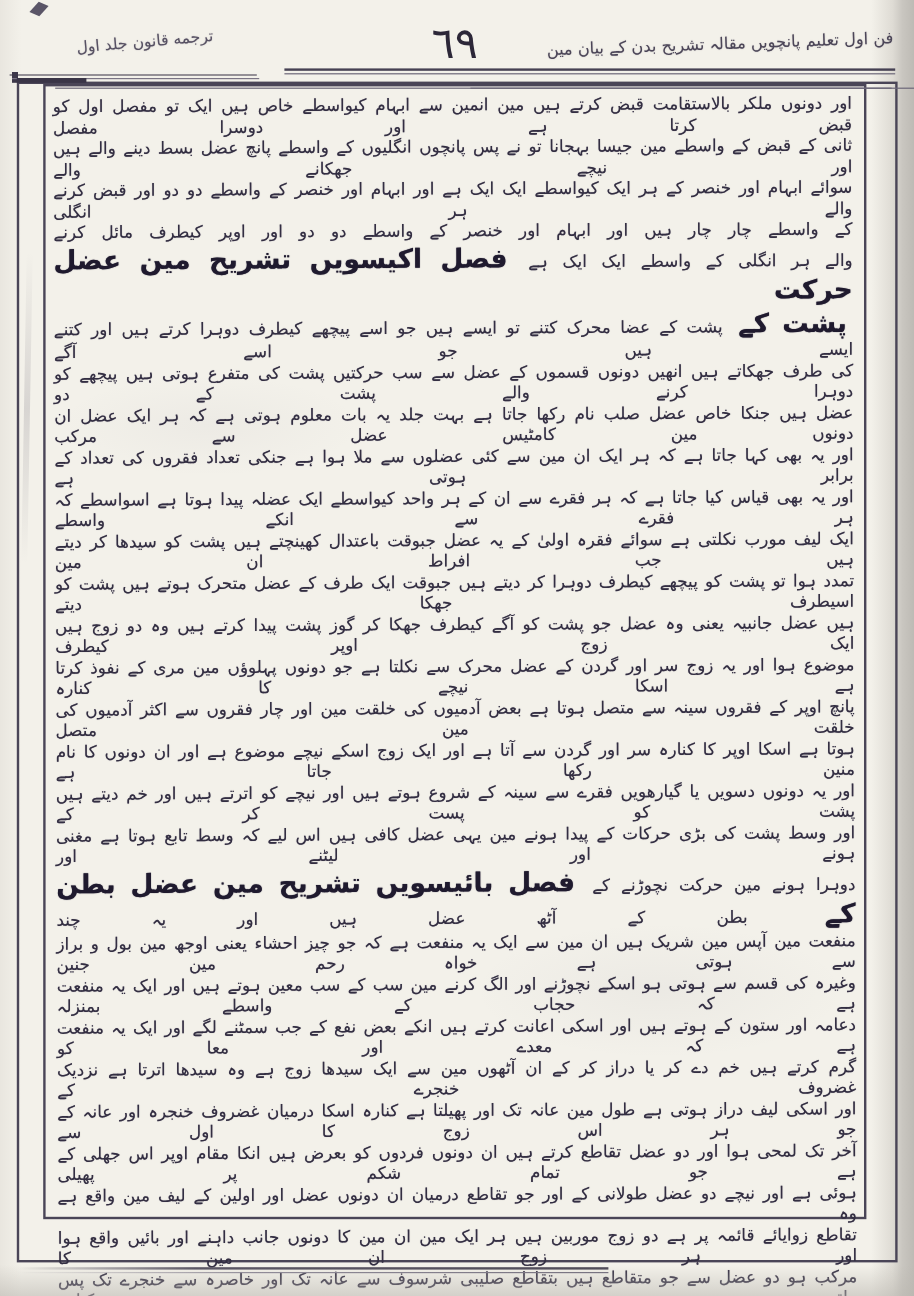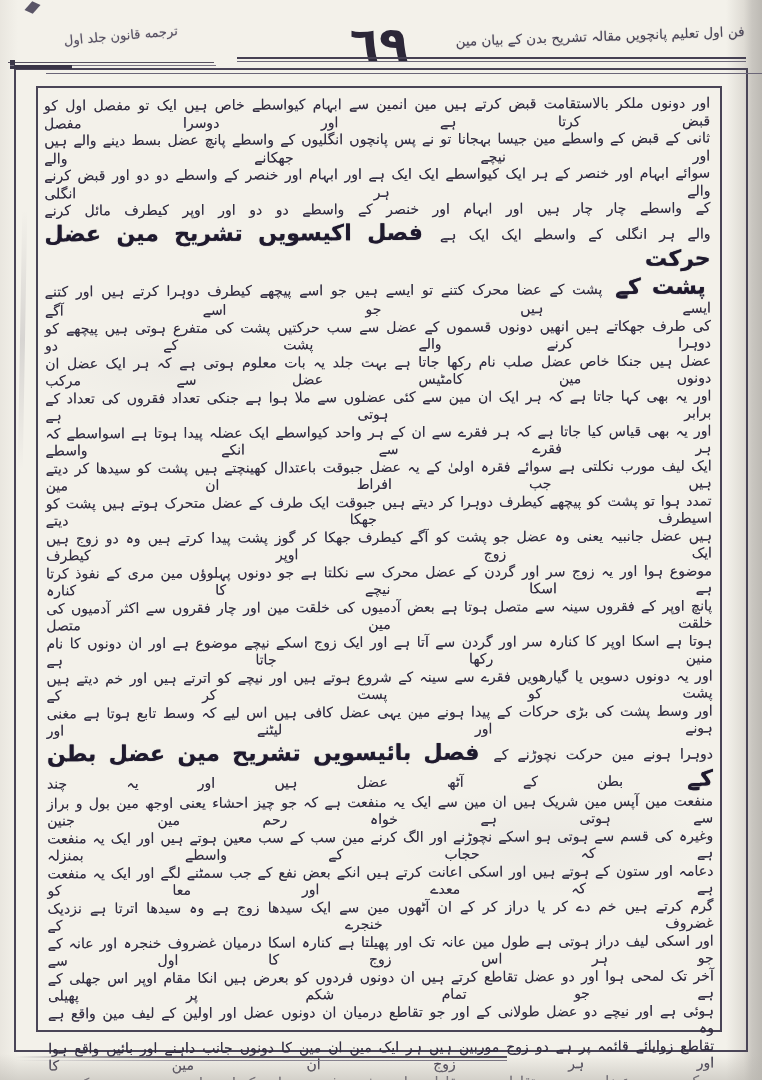--- a/index.html
+++ b/index.html
@@ -20,21 +20,21 @@
     pointer-events:none;
   }
   
   .hdr-left{
     position:absolute;top:30px;left:18px;width:160px;
     font-size:13px;color:#575163;transform:rotate(-5deg);
     text-shadow:0 0 1px rgba(87,81,99,.45);
   }
   .hdr-num{
     position:absolute;top:16px;left:344px;width:70px;text-align:center;
-    font-size:48px;font-weight:700;color:#2c2738;
+    font-size:36px;font-weight:400;color:#2c2738;
   }
   .hdr-right{
     position:absolute;top:28px;left:452px;width:296px;text-align:center;
     font-size:13.5px;color:#4c4658;transform:rotate(-2deg);
     text-shadow:0 0 1px rgba(76,70,88,.4);
   }
   
   .rule-a{position:absolute;top:57px;left:237px;width:509px;height:2px;background:#464153;}
   .rule-a::after{content:"";position:absolute;top:4px;left:0;width:100%;height:1px;background:#6d6879;}
   .rule-b{position:absolute;top:62px;left:8px;width:206px;height:1px;background:#56505f;}
@@ -46,21 +46,21 @@
     border:2px solid #4a4557;
   }
   .frame-outer::before{ 
     content:"";position:absolute;left:-2px;top:-5px;width:58px;height:4px;background:#3a3547;
   }
   .frame-outer::after{ 
     content:"";position:absolute;right:3px;top:3px;left:30px;height:1px;background:#6b6678;
     box-shadow:346px 0 0 0 #6b6678;
   }
   .frame-inner{
-    position:absolute;left:20px;top:16px;width:682px;height:942px;
+    position:absolute;left:20px;top:0;width:682px;height:942px;
     border:2px solid #4a4557;
     background:
       radial-gradient(ellipse 180px 60px at 20% 30%, rgba(120,114,130,.05), transparent 70%),
       radial-gradient(ellipse 220px 80px at 75% 80%, rgba(120,114,130,.06), transparent 70%);
   }
   
   .textcol{
     position:absolute;left:8px;right:8px;top:8px;bottom:10px;
     display:flex;flex-direction:column;justify-content:space-between;
     direction:rtl;transform:rotate(-0.25deg);

